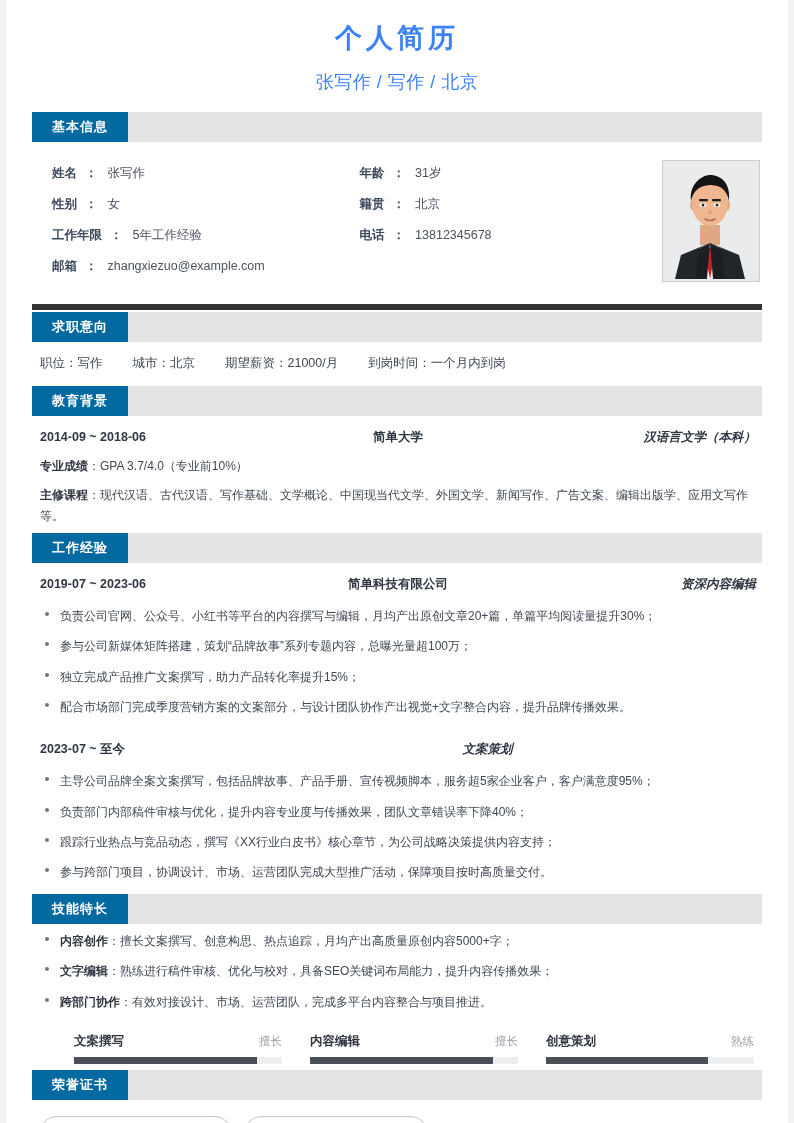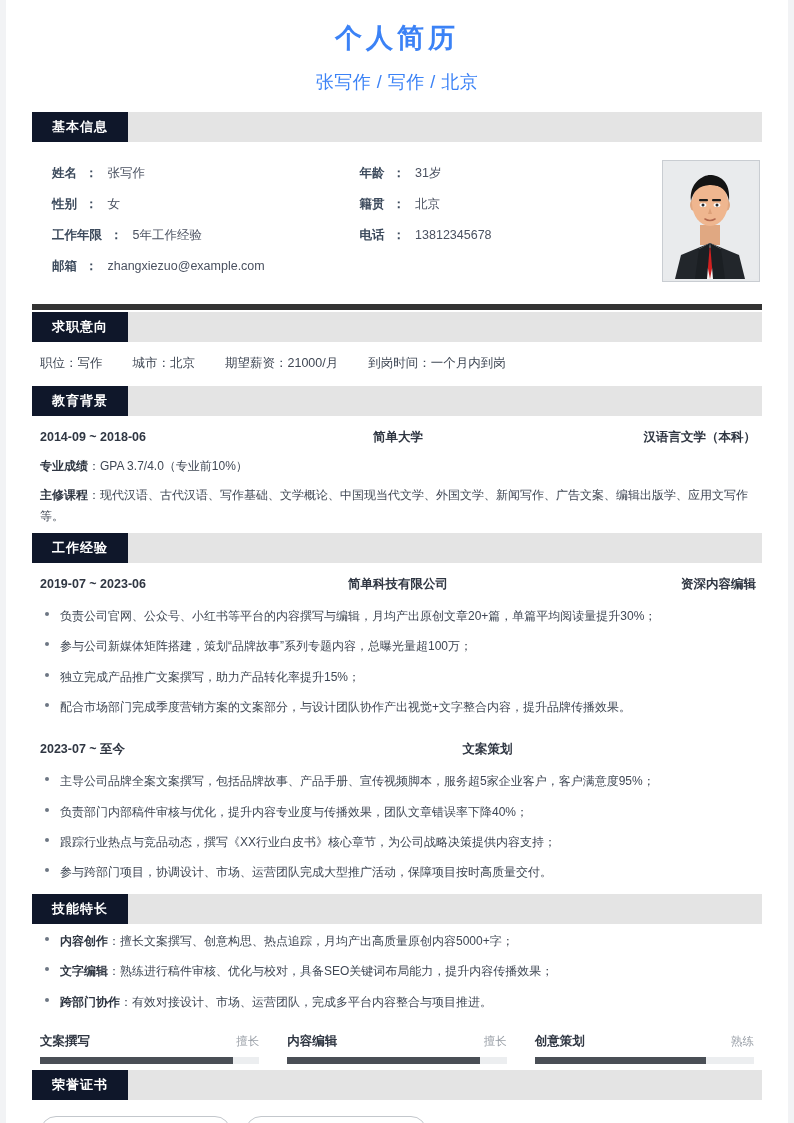--- a/index.html
+++ b/index.html
@@ -58,21 +58,21 @@
 
   
   .section-bar {
     background: #e4e4e4;
     height: 30px;
     display: flex;
     align-items: stretch;
     margin-top: 2px;
   }
   .section-tab {
-    background: #0f172a;
+    background: #0369a1;
     color: #ffffff;
     font-size: 13px;
     font-weight: 700;
     display: flex;
     align-items: center;
     padding: 0 20px;
     letter-spacing: 1px;
     white-space: nowrap;
   }
 
@@ -143,21 +143,21 @@
   .entry-head {
     display: flex;
     align-items: baseline;
     font-size: 12.5px;
     font-weight: 700;
     color: #2f3642;
     padding: 13px 2px 6px 4px;
   }
   .entry-period { width: 33%; }
   .entry-org    { width: 34%; text-align: center; }
-  .entry-role   { width: 33%; text-align: right; }
+  .entry-role   { width: 33%; text-align: right; font-style: italic; }
 
   .kv-line {
     font-size: 12px;
     color: #3f4754;
     padding: 4px 2px 4px 4px;
     line-height: 1.75;
   }
   .kv-line b { color: #2f3642; font-weight: 700; }
 
   ul.bullets {
@@ -182,20 +182,21 @@
     border-radius: 50%;
     background: #6d7683;
   }
   ul.bullets li b { color: #2f3642; font-weight: 700; }
 
   
   .skillbars {
     display: flex;
     gap: 28px;
     padding: 10px 4px 4px 4px;
+    margin-left: 34px;
   }
   .skillbar { flex: 1; }
   .skillbar-top {
     display: flex;
     justify-content: space-between;
     align-items: baseline;
     font-size: 12.5px;
     margin-bottom: 7px;
   }
   .skillbar-name { font-weight: 700; color: #2f3642; }

